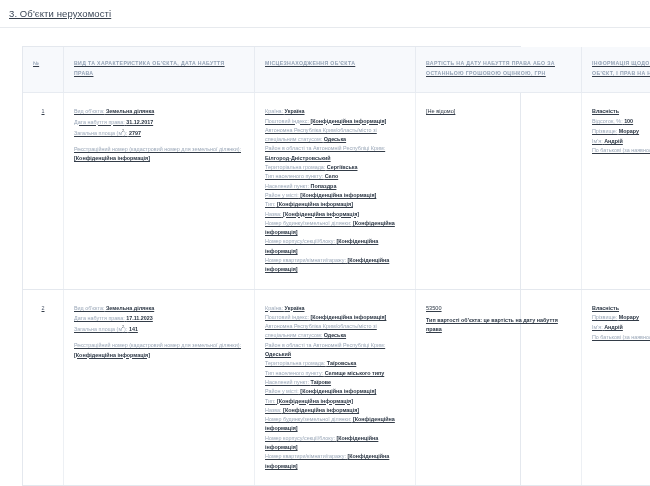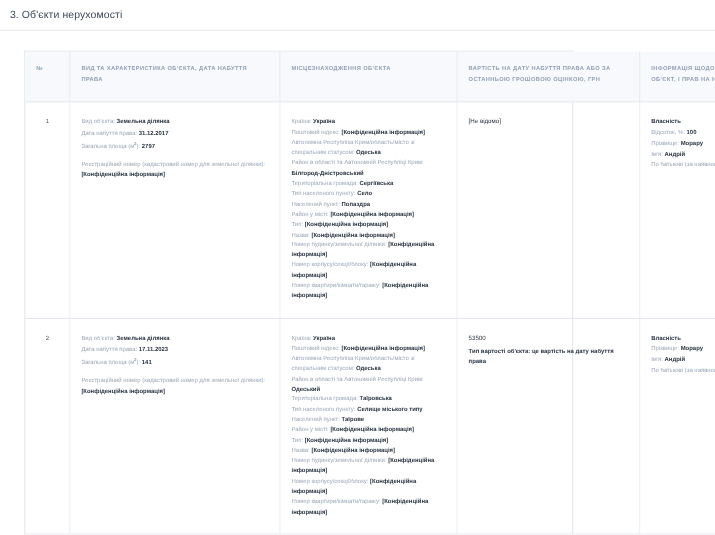--- a/index.html
+++ b/index.html
@@ -14,20 +14,21 @@
     font-family: "Liberation Sans", sans-serif;
     color: #333c48;
     -webkit-font-smoothing: antialiased;
   }
 
   .page {
     position: relative;
     width: 533px;
     height: 486px;
     box-sizing: border-box;
+    text-decoration: underline;
   }
 
   
   .section-title {
     font-size: 9.5px;
     color: #3c4858;
     padding: 8px 0 0 9px;
     letter-spacing: .1px;
   }
   .title-rule {

